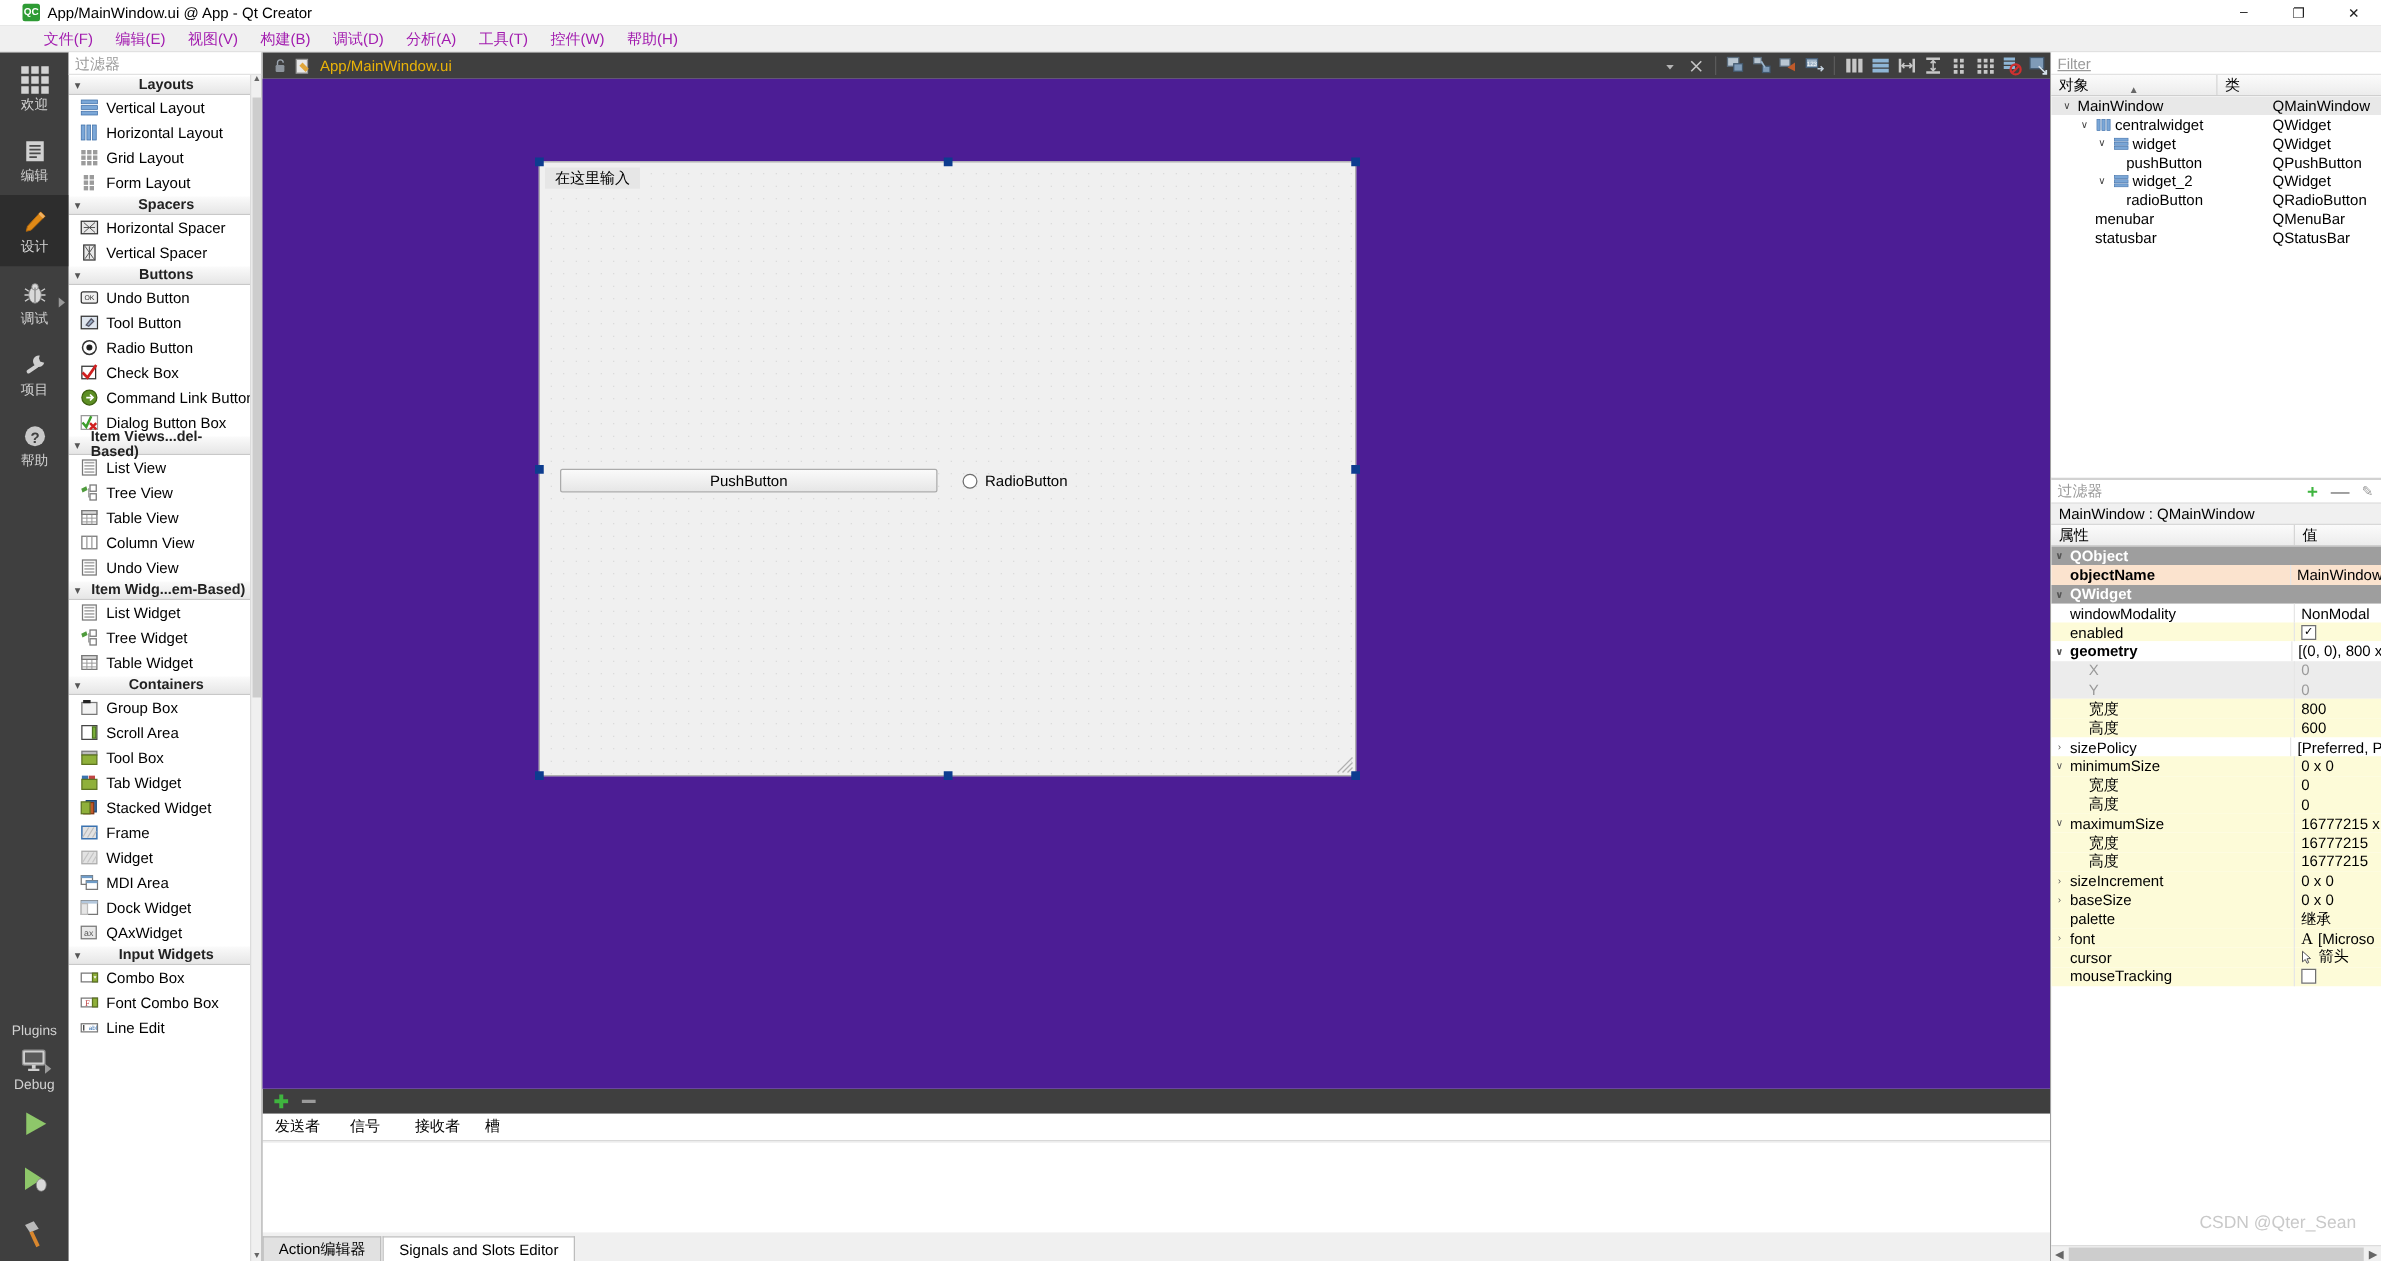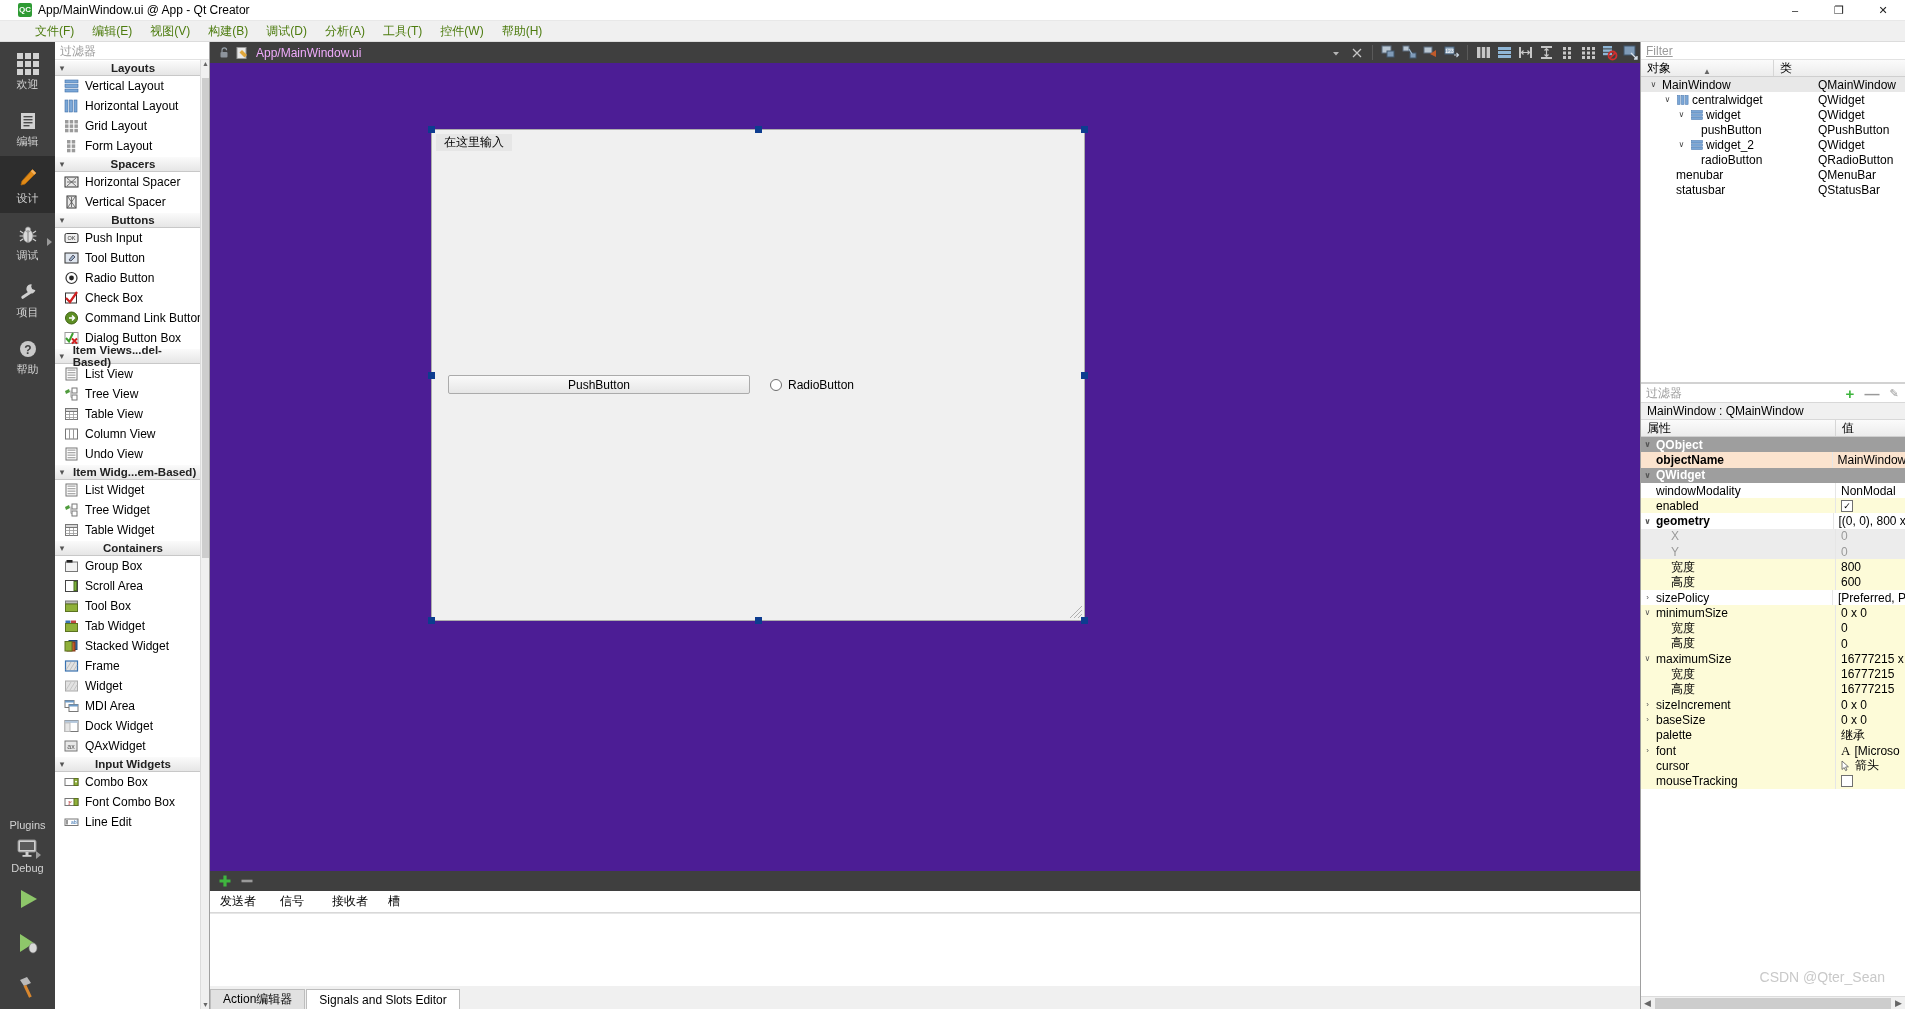--- a/index.html
+++ b/index.html
@@ -29,21 +29,21 @@
   .titlebar .win-btns div {
     width:44px; height:21px; display:flex; align-items:center; justify-content:center;
     font-size:11px; color:#222;
   }
 
   
   .menubar {
     height: 21px; background:#f0f0f0; display:flex; align-items:center;
     padding-left: 26px; flex: 0 0 21px; border-bottom:1px solid #dcdcdc;
   }
-  .menubar .mi { padding: 16px 9px; font-size:12px; color:#4d7c0f; white-space:nowrap; }
+  .menubar .mi { padding: 16px 9px; font-size:12px; color:#a21caf; white-space:nowrap; }
 
   
   .body { display:flex; flex:1 1 auto; min-height:0; }
 
   
   .modebar {
     width: 55px; background:#3f3f3f; flex:0 0 55px; display:flex; flex-direction:column;
     color:#cfcfcf; position:relative;
   }
   .mode {
@@ -96,21 +96,21 @@
   .wb-scroll .thumb { position:absolute; top:18px; left:1px; width:7px; height:480px; background:#cdcdcd; }
   .wb-scroll .ar { position:absolute; left:1px; width:7px; height:8px; color:#666; font-size:7px; text-align:center; line-height:8px;}
 
   
   .center { flex:1 1 auto; display:flex; flex-direction:column; min-width:0; background:#f0f0f0; }
   .edtoolbar {
     height:21px; flex:0 0 21px; background:#3f3f3f; display:flex; align-items:center; gap:2px;
     padding-left:6px; color:#d2d2d2;
   }
   .edtoolbar .fileicon { width:16px; height:16px; display:flex; align-items:center; justify-content:center; }
-  .edtoolbar .fname { font-size:12px; color:#f0abfc; margin-left:4px; }
+  .edtoolbar .fname { font-size:12px; color:#eab308; margin-left:4px; }
   .edtoolbar .combo-arrow { margin-left:auto; }
   .tb-btn { width:19px; height:19px; display:flex; align-items:center; justify-content:center; }
   .tb-sep { width:1px; height:15px; background:#5a5a5a; margin:0 4px; }
 
   .canvaswrap {
     flex:1 1 auto; background:#4c1d95; position:relative; overflow:hidden;
   }
   .formframe { position:absolute; left:218px; top:63px; width:660px; height:498px; }
   .formwin {
     position:absolute; left:3px; top:3px; width:654px; height:492px;
@@ -433,21 +433,21 @@
           <span class="chev">▾</span>
           <span class="cname">Buttons</span>
         </div>
         <div class="wb-item">
           <span class="ico">
               <svg width="15" height="14" viewBox="0 0 15 14">
                 <rect x="1" y="2.5" width="13" height="9" rx="1.5" fill="#f0f0f0" stroke="#333"></rect>
                 <text x="7.5" y="9" font-size="5.5" text-anchor="middle" fill="#333" font-family="Liberation Sans, sans-serif">OK</text>
               </svg>
             </span>
-          <span>Push Input</span>
+          <span>Undo Button</span>
         </div>
         <div class="wb-item">
           <span class="ico">
               <svg width="15" height="14" viewBox="0 0 15 14">
                 <rect x="1" y="2" width="13" height="10" fill="#dfe6ef" stroke="#333"></rect>
                 <path d="M5 9 L9 4 L11 6 L7 10 Z" fill="#9bb0c8" stroke="#556"></path>
               </svg>
             </span>
           <span>Tool Button</span>
         </div>

